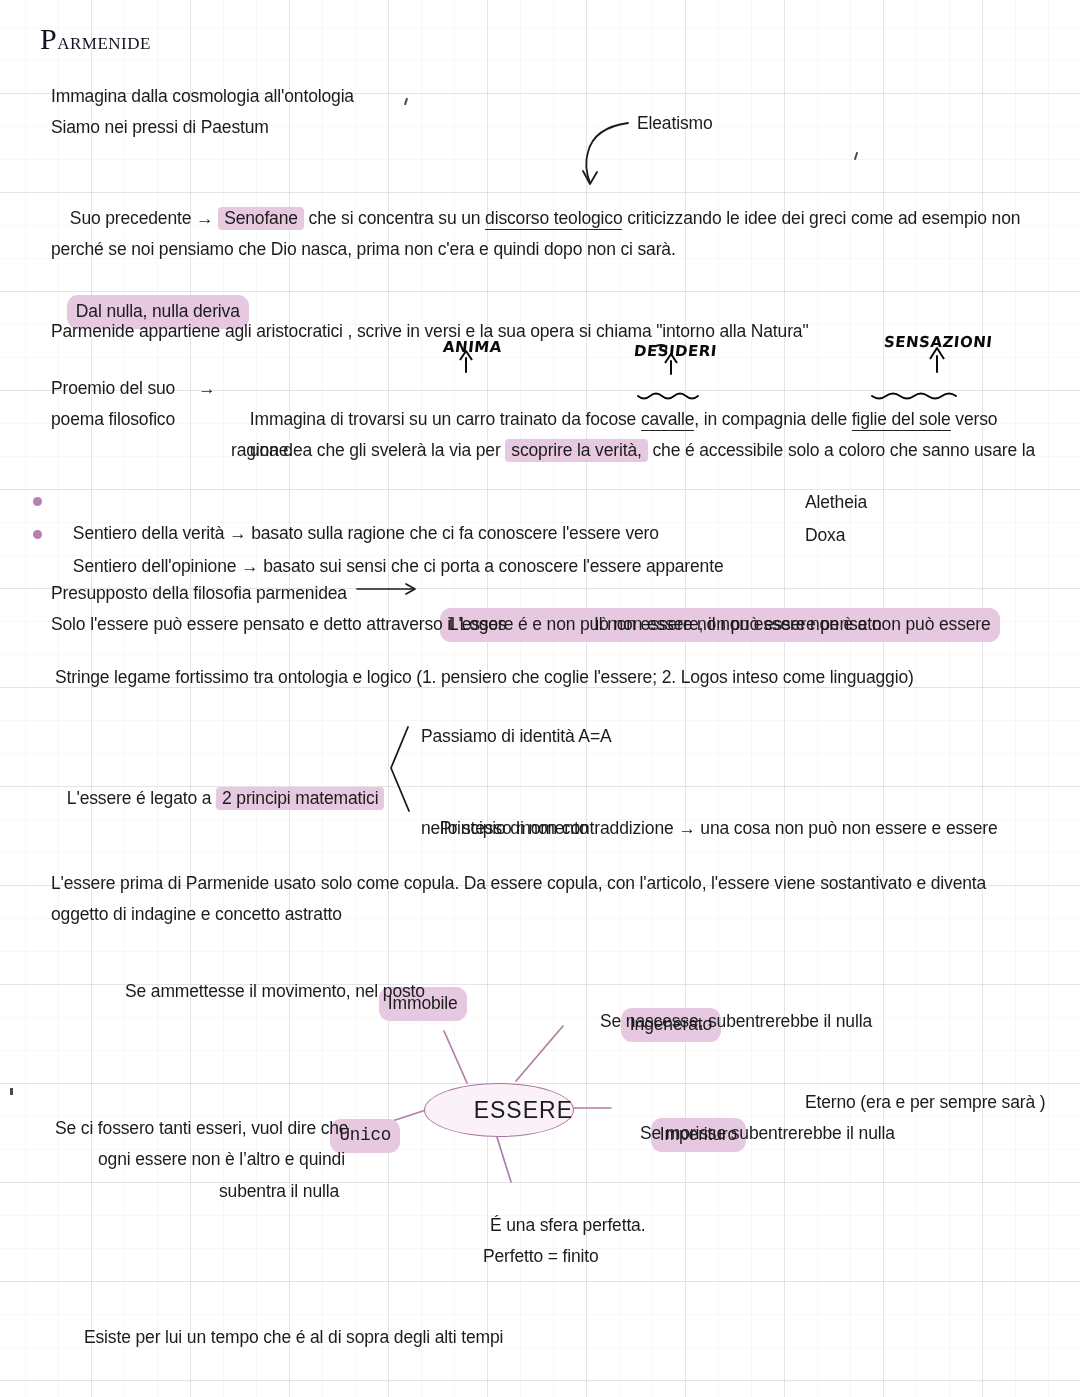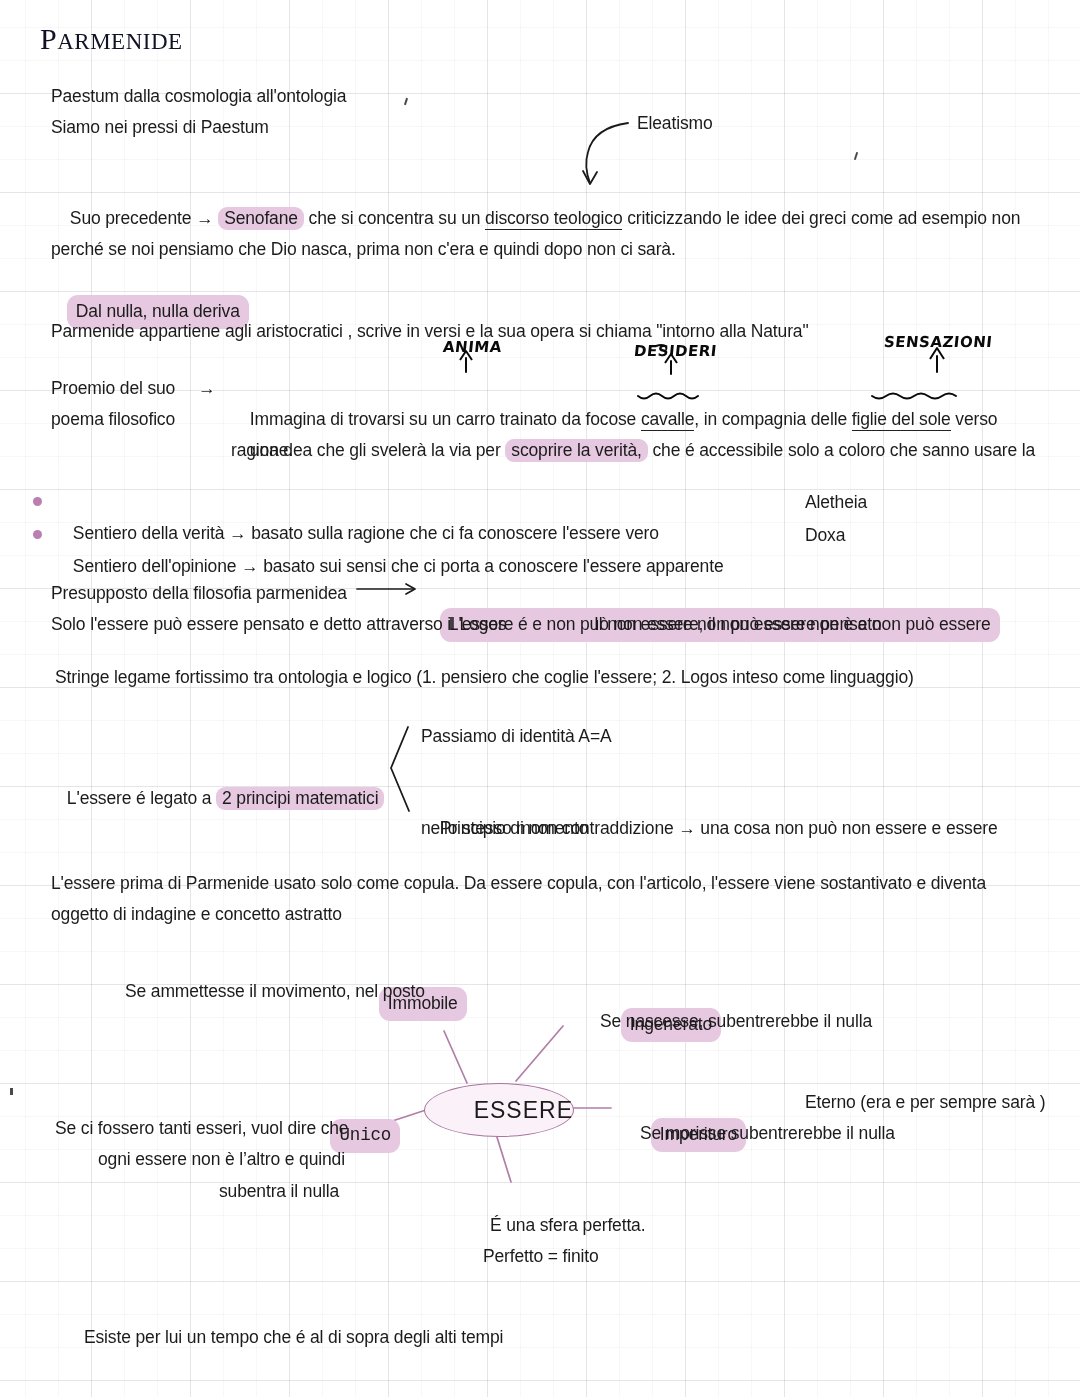--- a/index.html
+++ b/index.html
@@ -32,24 +32,24 @@
     letter-spacing:-0.15px;
   }
   .title{
     font-family:"Liberation Serif", serif;
     font-size:30px;
     line-height:34px;
     color:#121224;
     letter-spacing:.5px;
   }
   .title .cap{font-size:30px;}
-  .title .sc{font-size:23px;}
+  .title .sc{font-size:17px;}
   .hl{
     background:#e6c8e0;
-    border-radius:9px;
+    border-radius:4px;
     padding:1px 6px 2px 6px;
     box-decoration-break:clone;
     -webkit-box-decoration-break:clone;
   }
   .hlblock{
     display:inline-block;
     background:#e6c8e0;
     border-radius:11px;
     padding:1px 9px 2px 9px;
   }
@@ -128,21 +128,21 @@
       <path d="M558,1108 L611,1108"></path>
       <path d="M432,1108 L371,1128"></path>
       <path d="M496,1134 L511,1182"></path>
     </g>
   </svg>
 
   <div class="abs title" style="left:40px;top:22px;">
     <span class="cap">P</span><span class="sc">ARMENIDE</span>
   </div>
 
-  <div class="abs t" style="left:51px;top:81px;">Paestum dalla cosmologia all'ontologia</div>
+  <div class="abs t" style="left:51px;top:81px;">Immagina dalla cosmologia all'ontologia</div>
   <div class="abs t" style="left:51px;top:112px;">Siamo nei pressi di Paestum</div>
   <div class="abs t" style="left:637px;top:108px;">Eleatismo</div>
 
   <div class="stray" style="left:405px;top:98px;width:2px;height:7px;transform:rotate(18deg);opacity:.85;"></div>
   <div class="stray" style="left:855px;top:152px;width:2px;height:8px;transform:rotate(18deg);opacity:.85;"></div>
   <div class="stray" style="left:10px;top:1088px;width:3px;height:7px;opacity:.85;"></div>
 
   <div class="abs t" style="left:51px;top:172px;width:1000px;">
     <span>Suo precedente </span><span>→</span><span>&nbsp;</span><span class="hl">Senofane</span><span> che si concentra su un </span><span class="ul">discorso teologico</span><span> criticizzando le idee dei greci come ad esempio non</span>
   </div>

